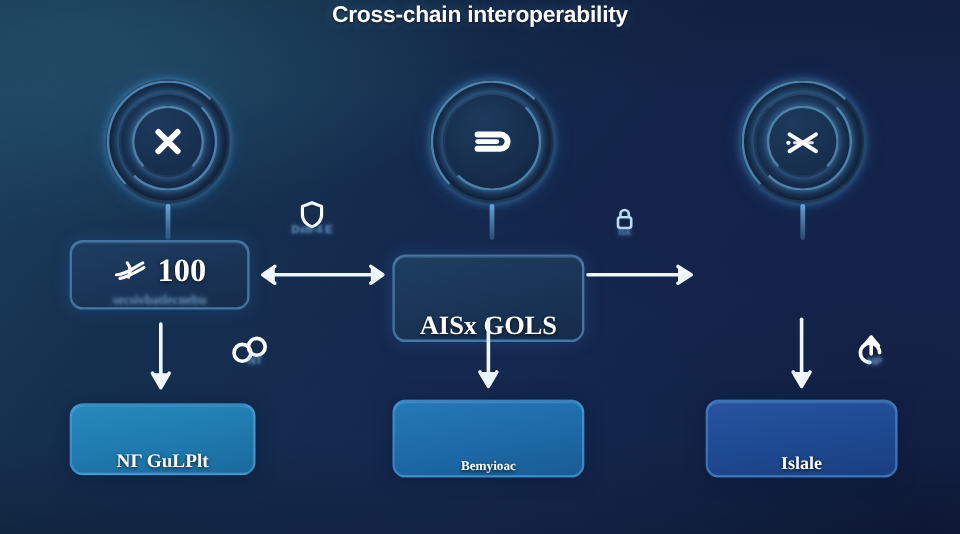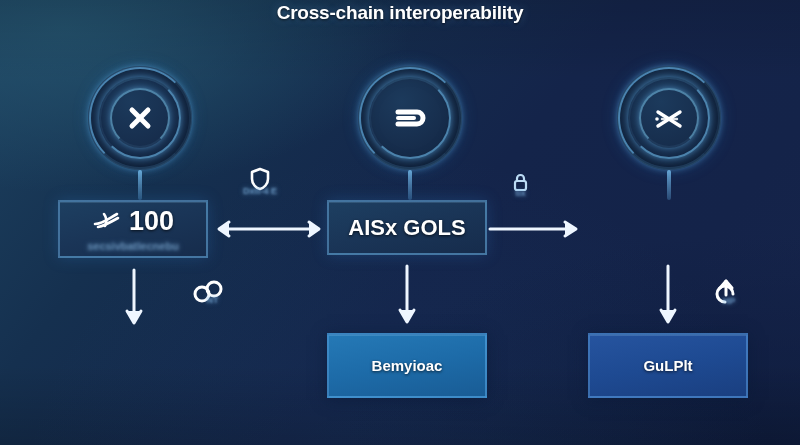--- a/index.html
+++ b/index.html
@@ -94,28 +94,29 @@
     margin-left: -2px;
     width: 4px;
     height: 30px;
     background: linear-gradient(180deg, rgba(125,200,250,0.75), rgba(90,160,215,0.30));
     border-radius: 2px;
   }
 
   
   .box {
     position: absolute;
-    border-radius: 0;
+    border-radius: 11px;
     box-sizing: border-box;
     display: flex;
     flex-direction: column;
     align-items: center;
-    justify-content: center;
+    justify-content: flex-end;
     text-align: center;
     z-index: 5;
+    font-family: Liberation Serif, serif;
   }
   .box.mid {
     border: 2px solid rgba(120,195,250,0.45);
     background: linear-gradient(165deg, #1d3f61 0%, #1a3557 48%, #162c4c 100%);
     box-shadow: 0 0 14px rgba(45,120,190,0.28), inset 0 1px 0 rgba(160,220,255,0.16);
   }
   .box.bottom {
     border: 2px solid rgba(110,185,245,0.38);
     box-shadow: 0 2px 14px rgba(10,25,55,0.55), inset 0 1px 0 rgba(175,225,255,0.18);
   }
@@ -224,34 +225,38 @@
           <path d="M3 14 C10 14 16 9 25 4"></path>
           <path d="M6 17 C12 16 19 12 26 8"></path>
           <path d="M12 4 C15 8 15 12 13 16"></path>
         </g>
       </svg>
       <span class="headline" style="font-size:27px;">100</span>
     </div>
     <div class="subline" style="font-size:11px; margin-top:3px;">secsivbatlecnebu</div>
   </div>
 
-  <div class="box mid" style="left:327px; top:200px; width:160px; height:55px;">
+  <div class="box mid" style="left:327px; top:212px; width:160px; height:73px;">
     <div class="headline" style="font-size:22px;">AISx GOLS</div>
   </div>
 
 
+  <div class="box bottom" style="left:58px; top:336px; width:155px; height:60px;
+       background:linear-gradient(170deg,#2789bd 0%,#1f7bb0 50%,#1a6a9c 100%);">
+    <div class="headline" style="font-size:16px;">NΓ GuLPlt</div>
+  </div>
 
   <div class="box bottom" style="left:327px; top:333px; width:160px; height:65px;
        background:linear-gradient(170deg,#2579b6 0%,#1d6ba8 50%,#195c95 100%);">
-    <div class="headline" style="font-size:15px;">Bemyioac</div>
+    <div class="headline" style="font-size:11px;">Bemyioac</div>
   </div>
 
   <div class="box bottom" style="left:588px; top:333px; width:160px; height:65px;
        background:linear-gradient(170deg,#26549f 0%,#1e4a92 50%,#1a3f80 100%);">
-    <div class="headline" style="font-size:15px;">GuLPlt</div>
+    <div class="headline" style="font-size:15px;">Islale</div>
   </div>
 
   <div class="arrow" style="left:209px; top:219px;">
     <svg width="120" height="20" viewBox="0 0 120 20">
       <g stroke="#eef6ff" stroke-width="3" stroke-linecap="round" stroke-linejoin="round" fill="none">
         <line x1="11" y1="10" x2="109" y2="10"></line>
         <polyline points="20,3 10,10 20,17" fill="#eef6ff"></polyline>
         <polyline points="100,3 110,10 100,17" fill="#eef6ff"></polyline>
       </g>
     </svg>

